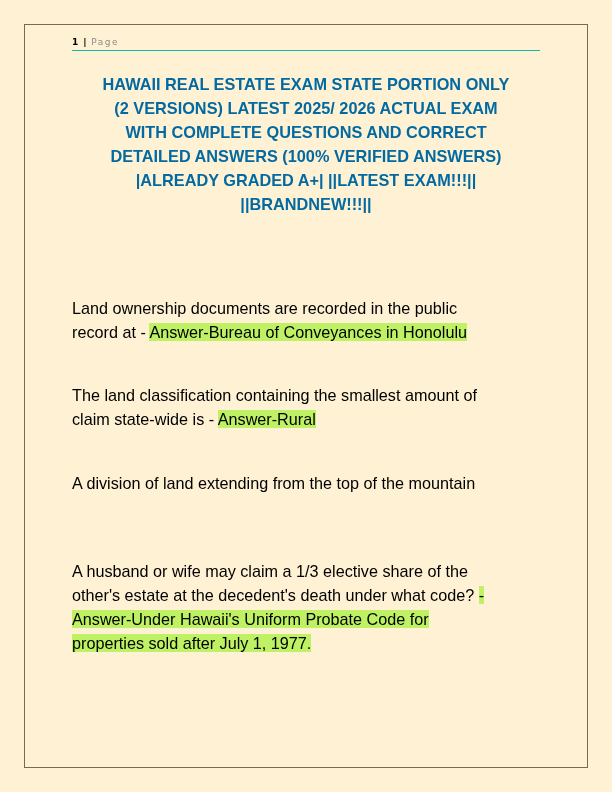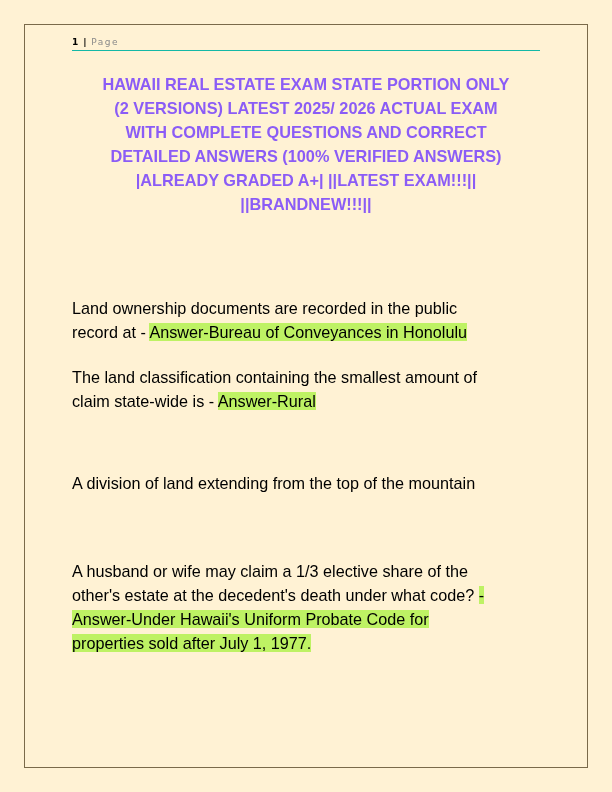--- a/index.html
+++ b/index.html
@@ -29,21 +29,21 @@
     color: #000;
   }
   .header .num { font-weight: bold; }
   .header .sep { font-weight: bold; margin: 0 2px 0 2px; }
   .header .pg { color: #8a8a8a; letter-spacing: 1.5px; }
   .title {
     position: absolute;
     left: 72px; top: 72px;
     width: 468px;
     text-align: center;
-    color: #8b5cf6;
+    color: #0369a1;
     font-weight: bold;
     font-size: 16.3px;
     line-height: 24px;
   }
   .title div { white-space: nowrap; }
   .qa {
     position: absolute;
     left: 72px;
     width: 480px;
     font-size: 16.2px;
@@ -74,21 +74,21 @@
   <div>||BRANDNEW!!!||</div>
 </div>
 
 <div class="qa" style="top:255px;">
   <div class="line">Land ownership documents are recorded in the public</div>
   <div class="line">
     <span>record at - </span><span class="hl">Answer-Bureau of Conveyances in Honolulu</span>
   </div>
 </div>
 
-<div class="qa" style="top:324px;">
+<div class="qa" style="top:342px;">
   <div class="line">The land classification containing the smallest amount of</div>
   <div class="line">
     <span>claim state-wide is - </span><span class="hl">Answer-Rural</span>
   </div>
 </div>
 
 <div class="qa" style="top:430px;">
   <div class="line">A division of land extending from the top of the mountain</div>
 </div>
 

